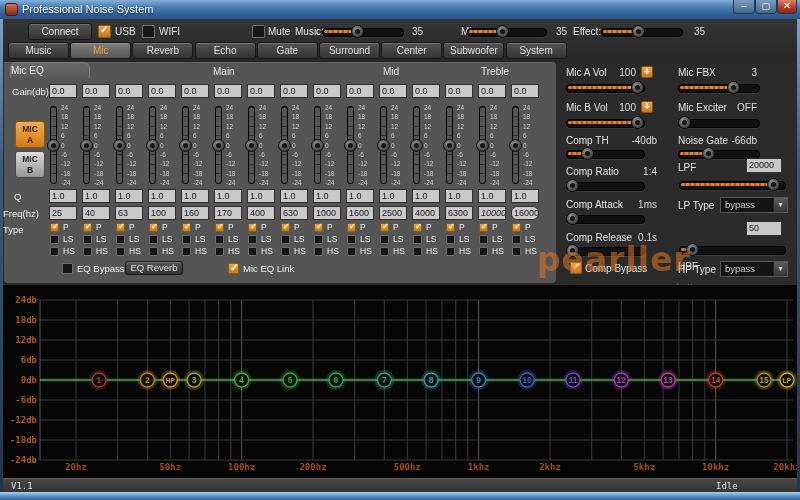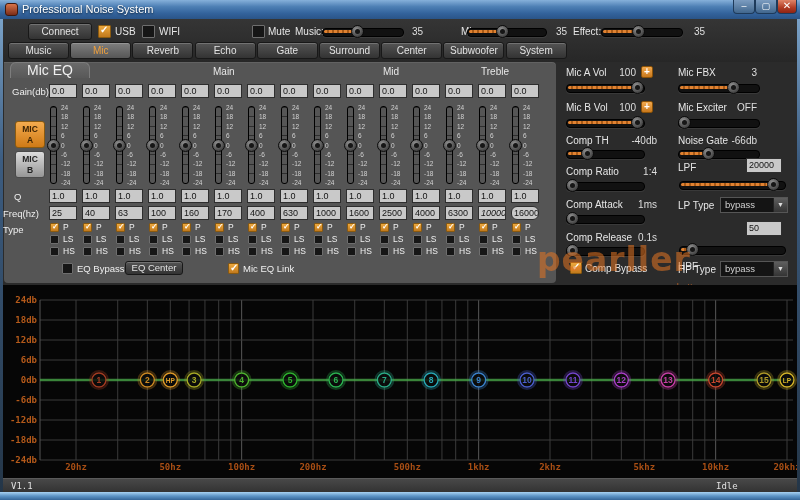--- a/index.html
+++ b/index.html
@@ -41,21 +41,21 @@
   .hfill{position:absolute;left:1px;top:1px;height:3px;border-radius:3px;
     background:repeating-linear-gradient(90deg,#e08232 0 3px,#a85a16 3px 5px);}
   .knob{position:absolute;width:13px;height:13px;border-radius:50%;border:1px solid #0c0c0c;
     background:radial-gradient(circle at 38% 32%,#939393,#565656 55%,#262626);box-sizing:border-box;}
   .knob::after{content:"";position:absolute;left:3px;top:3px;width:5px;height:5px;border-radius:50%;background:#161616;}
   
   .panel{left:4px;top:62px;width:552px;height:221px;background:#555555;border-radius:0 4px 4px 4px;
     box-shadow:inset 0 1px 0 rgba(255,255,255,.08);}
   .paneltab{left:10px;top:62px;width:80px;height:16px;background:linear-gradient(#6a6a6a,#585858);
     border:1px solid #7d7d7d;border-bottom:none;border-radius:6px 6px 0 0;
-    font-size:14px;color:#efefef;text-align:center;line-height:15px;box-sizing:border-box;}
+    font-size:10px;color:#efefef;text-align:left;line-height:15px;box-sizing:border-box;}
   .sechdr{font-size:10px;color:#e8e8e8;}
   .eqlbl{font-size:9.5px;color:#efefef;}
   .box{background:#c9c9c9;border:1px solid #2e2e2e;color:#141414;font-size:9px;line-height:12px;
     padding:0 2px;box-sizing:border-box;overflow:hidden;}
   .vtrack{position:absolute;width:7px;background:linear-gradient(90deg,#080808,#202020);
     border:1px solid #000;border-radius:3px;box-sizing:border-box;
     background-image:repeating-linear-gradient(180deg,#2e2e2e 0 1px,transparent 1px 9.5px);}
   .vscale{position:absolute;display:flex;flex-direction:column;justify-content:space-between;
     font-size:6.5px;line-height:7px;color:#d2d2d2;text-align:left;}
   .micbtn{width:30px;height:27px;border-radius:3px;font-size:8.5px;font-weight:bold;
@@ -550,21 +550,21 @@
         <div class="abs typlbl" style="left: 14px; top: 162px;">HS</div>
       </div>
     </div>
 
   <div id="eq-bottom">
       <div class="abs cb" style="left: 62px; top: 263px; width: 11px; height: 11px;"></div>
       <div class="abs eqlbl" style="left: 77px; top: 263px;">EQ Bypass</div>
       <div class="abs cb on" style="left: 228px; top: 263px; width: 11px; height: 11px;"></div>
       <div class="abs eqlbl" style="left: 243px; top: 263px;">Mic EQ Link</div>
     </div>
-  <div class="abs btn" style="left:125px;top:261px;width:58px;height:14px;line-height:12px;font-size:9.5px;">EQ Center</div>
+  <div class="abs btn" style="left:125px;top:261px;width:58px;height:14px;line-height:12px;font-size:9.5px;">EQ Reverb</div>
 
   <div id="proc-panel">
       <div class="abs lbl" style="left: 566px; top: 67px;">Mic A Vol</div>
       <div class="abs val" style="left: 590px; top: 67px; width: 46px; text-align: right;">100</div>
       <div class="abs plus" style="left: 641px; top: 66px;">+</div>
       <div class="abs hsl" style="left: 566px; top: 84px; width: 77px;">
         <div class="hfill" style="width: 71.25px;"></div>
         <div class="knob" style="left: 64px; top: -4px;"></div>
       </div>
       <div class="abs lbl" style="left: 566px; top: 102px;">Mic B Vol</div>

